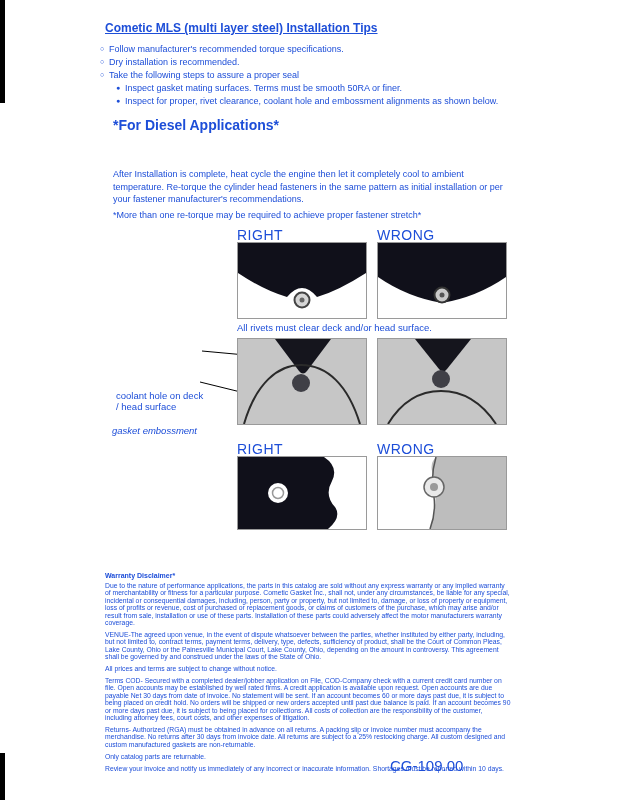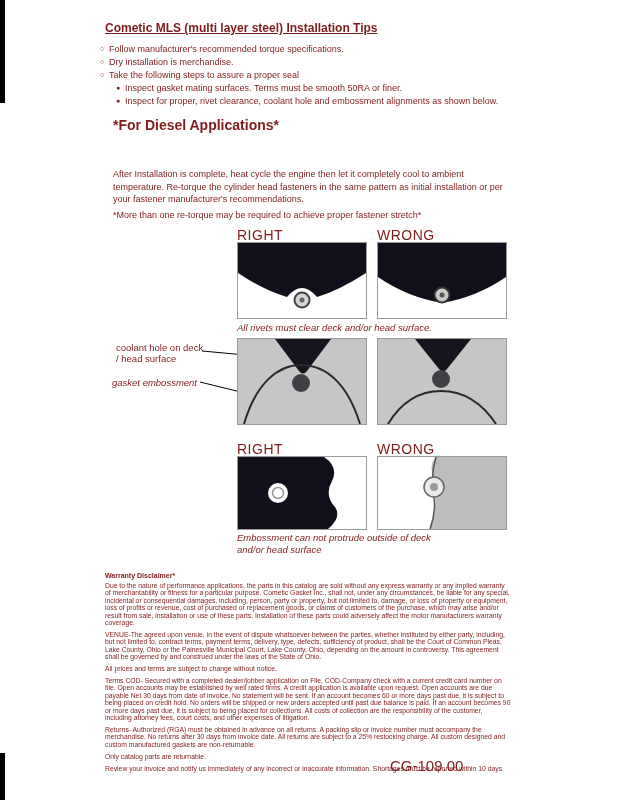--- a/index.html
+++ b/index.html
@@ -1,19 +1,19 @@
 <!DOCTYPE html>
 <html><head>
 <meta charset="utf-8">
 <style>
   * { margin:0; padding:0; box-sizing:border-box; }
   html,body { background:#ffffff; }
   .page {
     position:relative; width:618px; height:800px; margin:0 auto;
-    background:#ffffff; color:#7f1d1d;
+    background:#ffffff; color:#1d4ed8;
     font-family:"Liberation Sans", sans-serif;
     overflow:hidden;
   }
   .edge-mark { position:absolute; left:0; width:5px; background:#000; }
   .edge-top { top:0; height:103px; }
   .edge-bottom { top:753px; height:47px; }
 
   .doc-title {
     position:absolute; left:105px; top:21px;
     font-size:12px; font-weight:bold; text-decoration:underline;
@@ -30,29 +30,29 @@
 
   .diesel-heading { position:absolute; left:113px; top:117px; font-size:14px; font-weight:bold; }
   .diesel-p { position:absolute; left:113px; width:400px; font-size:9px; line-height:12.5px; }
   .dp1 { top:135px; }
   .dp2 { top:168px; }
   .dp3 { top:209px; white-space:nowrap; }
 
   .fig-hdr { position:absolute; width:130px; text-align:left; font-size:14px; letter-spacing:0.5px; }
   .fig-img { position:absolute; width:130px; border:1px solid #9a9a9a; background:#fff; }
   .fig-img svg { display:block; }
-  .caption { position:absolute; font-size:9.5px;font-style:italic; }
+  .caption { position:absolute; font-size:9.5px; }
 
   .r1h-right { left:237px; top:227px; }
   .r1h-wrong { left:377px; top:227px; }
   .r1i-right { left:237px; top:242px; height:77px; }
   .r1i-wrong { left:377px; top:242px; height:77px; }
   .cap1 { left:237px; top:322px; white-space:nowrap; }
 
-  .callout { position:absolute; font-size:9.5px; line-height:11px; }
+  .callout { position:absolute; font-size:9.5px; line-height:11px;margin-top:48px; }
   .co1 { left:116px; top:342px; width:92px; }
   .co2 { left:112px; top:377px; white-space:nowrap;font-style:italic; }
   .callout-lines { position:absolute; left:200px; top:338px; width:110px; height:70px; }
 
   .r2i-right { left:237px; top:338px; height:87px; }
   .r2i-wrong { left:377px; top:338px; height:87px; }
   .cap2 { left:237px; top:429px; white-space:nowrap; }
 
   .r3h-right { left:237px; top:441px; }
   .r3h-wrong { left:377px; top:441px; }
@@ -70,21 +70,21 @@
 <body>
 
 <div class="page">
 
   <div class="edge-mark edge-top"></div>
   <div class="edge-mark edge-bottom"></div>
 
   <div class="doc-title">Cometic MLS (multi layer steel) Installation Tips</div>
 
   <div class="tip t1"><span class="mk">○</span><span>Follow manufacturer's recommended torque specifications.</span></div>
-  <div class="tip t2"><span class="mk">○</span><span>Dry installation is merchandise.</span></div>
+  <div class="tip t2"><span class="mk">○</span><span>Dry installation is recommended.</span></div>
   <div class="tip t3"><span class="mk">○</span><span>Take the following steps to assure a proper seal</span></div>
   <div class="tip s1"><span class="mk">●</span><span>Inspect gasket mating surfaces.  Terms must be smooth 50RA or finer.</span></div>
   <div class="tip s2"><span class="mk">●</span><span>Inspect for proper, rivet clearance, coolant hole and embossment alignments as shown below.</span></div>
 
   <div class="diesel-heading">*For Diesel Applications*</div>
   <div class="diesel-p dp3">*More than one re-torque may be required to achieve proper fastener stretch*</div>
   <div class="diesel-p dp2">After Installation is complete, heat cycle the engine then let it completely cool to ambient temperature. Re-torque the cylinder head fasteners in the same pattern as initial installation or per your fastener manufacturer's recommendations.</div>
 
   <div class="fig-hdr r1h-right">RIGHT</div>
   <div class="fig-hdr r1h-wrong">WRONG</div>
@@ -142,21 +142,20 @@
   </div>
   <div class="fig-img r3i-wrong">
     <svg width="128" height="72" viewBox="0 0 128 72">
       <rect width="128" height="72" fill="#ffffff"></rect>
       <path d="M58,0 H128 V72 H52 Q62,40 54,14 Q52,6 58,0 Z" fill="#bdbdbd"></path>
       <path d="M58,0 Q52,20 56,40 Q58,56 52,72" fill="none" stroke="#555" stroke-width="1.5"></path>
       <circle cx="56" cy="30" r="10" fill="#e9e9e9" stroke="#666" stroke-width="1.5"></circle>
       <circle cx="56" cy="30" r="4" fill="#9a9a9a"></circle>
     </svg>
   </div>
-  <div class="caption cap3">Embossment can not protrude outside of deck and/or head surface</div>
 
   <div class="warranty">
     <h4>Warranty Disclaimer*</h4>
     <p>Due to the nature of performance applications, the parts in this catalog are sold without any express warranty or any implied warranty of merchantability or fitness for a particular purpose.  Cometic Gasket Inc., shall not, under any circumstances, be liable for any special, incidental or consequential damages, including, person, party or property, but not limited to, damage, or loss of property or equipment, loss of profits or revenue, cost of purchased or replacement goods, or claims of customers of the purchase, which may arise and/or result from sale, installation or use of these parts.  Installation of these parts could adversely affect the motor manufacturers warranty coverage.</p>
     <p>VENUE-The agreed upon venue, in the event of dispute whatsoever between the parties, whether instituted by either party, including, but not limited to, contract terms, payment terms, delivery, type, defects, sufficiency of product, shall be the Court of Common Pleas, Lake County, Ohio or the Painesville Municipal Court, Lake County, Ohio, depending on the amount in controversy. This agreement shall be governed by and construed under the laws of the State of Ohio.</p>
     <p>All prices and terms are subject to change without notice.</p>
     <p>Terms COD- Secured with a completed dealer/jobber application on File, COD-Company check with a current credit card number on file.  Open accounts may be established by well rated firms.  A credit application is available upon request.  Open accounts are due payable Net 30 days from date of invoice.  No statement will be sent.  If an account becomes 60 or more days past due, it is subject to being placed on credit hold.  No orders will be shipped or new orders accepted until past due balance is paid.  If an account becomes 90 or more days past due, it is subject to being placed for collections.  All costs of collection are the responsibility of the customer, including attorney fees, court costs, and other expenses of litigation.</p>
     <p>Returns- Authorized (RGA) must be obtained in advance on all returns.  A packing slip or invoice number must accompany the merchandise.  No returns after 30 days from invoice date.  All returns are subject to a 25% restocking charge.  All custom designed and custom manufactured gaskets are non-returnable.</p>
     <p>Only catalog parts are returnable.</p>
     <p>Review your invoice and notify us immediately of any incorrect or inaccurate information.  Shortages must be reported within 10 days.</p>

